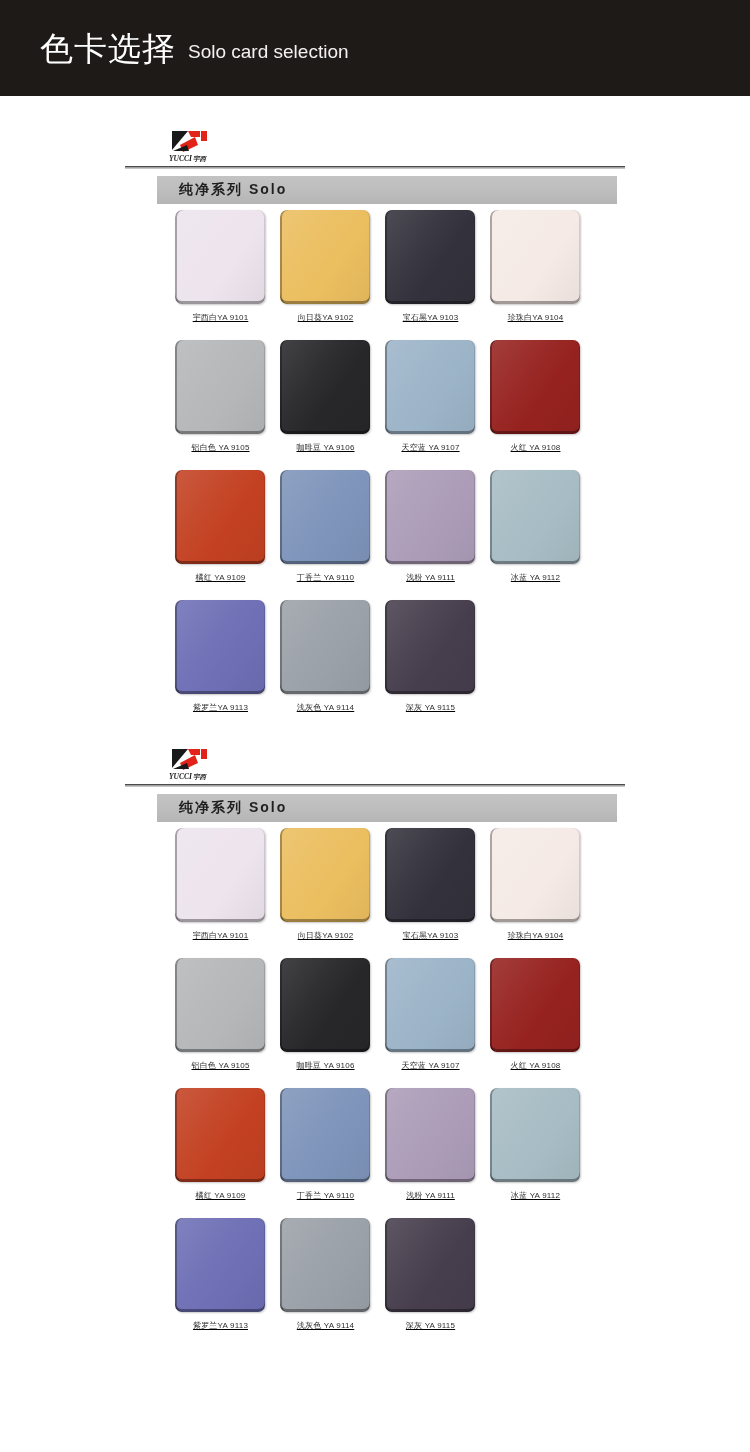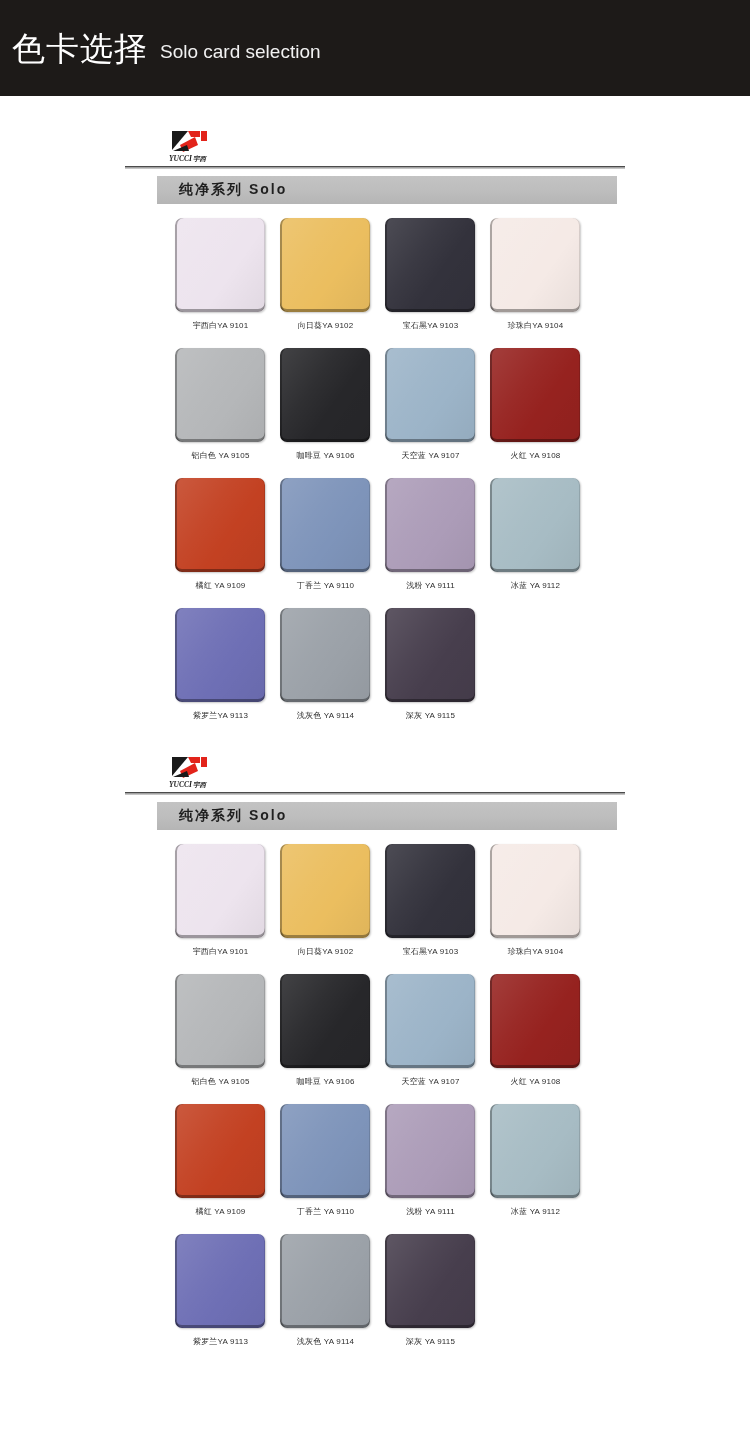--- a/index.html
+++ b/index.html
@@ -15,21 +15,21 @@
     -webkit-font-smoothing: antialiased;
   }
 
   
   .page-header {
     width: 750px;
     height: 96px;
     background: #1d1a18;
     display: flex;
     align-items: center;
-    padding-left: 12px;
+    padding-left: 40px;
     overflow: hidden;
   }
   .header-title-cn {
     color: #ffffff;
     font-size: 33px;
     line-height: 1;
     letter-spacing: 1px;
     font-weight: 400;
     white-space: nowrap;
   }
@@ -98,25 +98,26 @@
     font-weight: bold;
     color: #1f1f1f;
     letter-spacing: 2px;
     white-space: nowrap;
   }
 
   
   .swatch-grid {
     width: 460px;
     margin-left: 168px;
-    margin-top: 14px;
+    margin-top: 6px;
     display: grid;
     grid-template-columns: repeat(4, 105px);
     column-gap: 0px;
     row-gap: 0px;
+    text-decoration: underline;
   }
 
   .swatch-cell {
     width: 105px;
     height: 130px;
     display: flex;
     flex-direction: column;
     align-items: center;
   }
   .swatch-cell.is-empty { visibility: hidden; }

